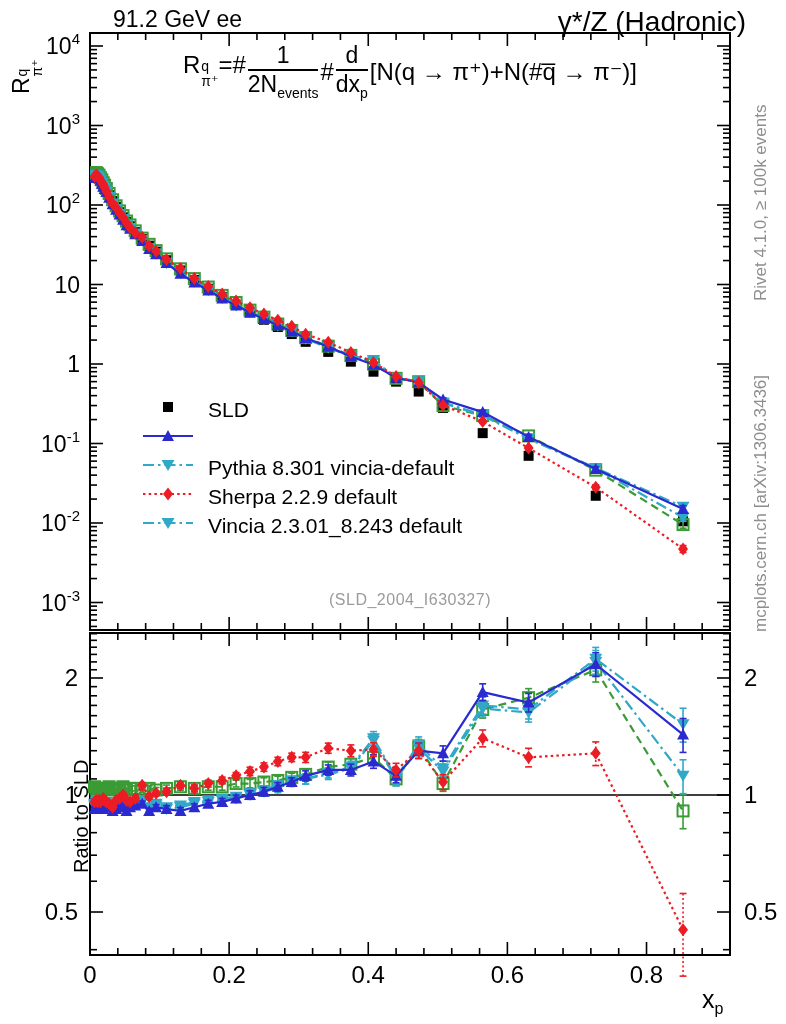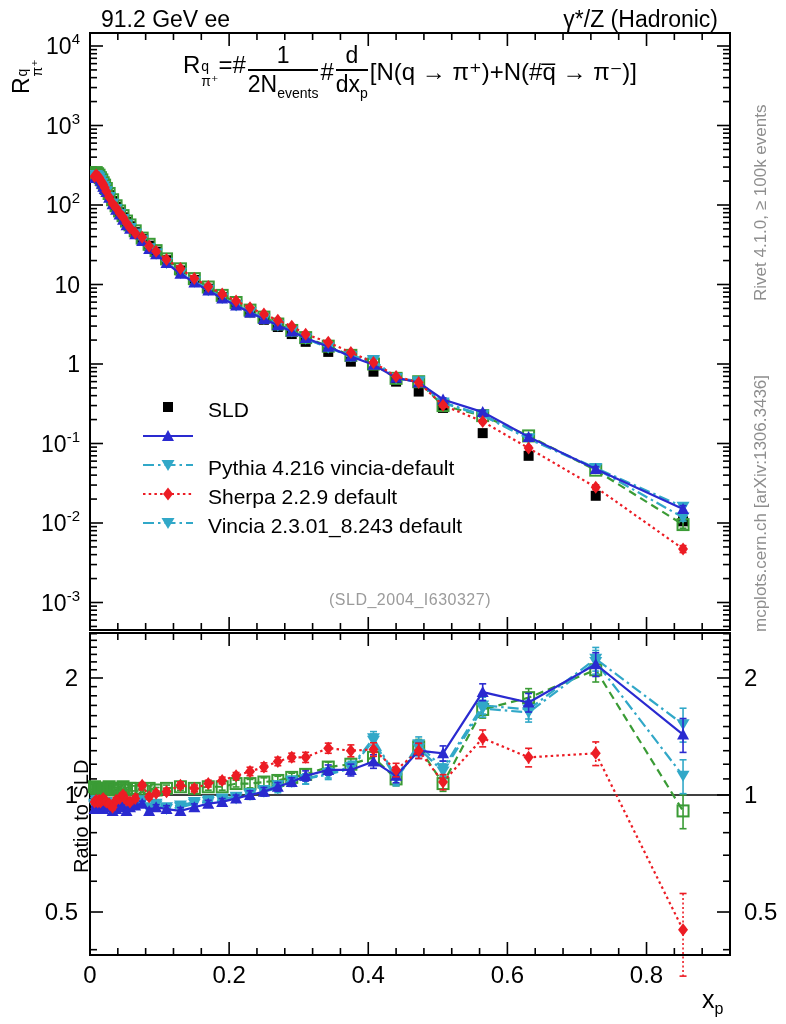--- a/index.html
+++ b/index.html
@@ -1,20 +1,20 @@
 <!DOCTYPE html>
 <html><head>
 <meta charset="utf-8">
 <style>
   html,body{margin:0;padding:0;background:#fff;}
   .fig{position:relative;width:786px;height:1024px;background:#fff;
        font-family:"Liberation Sans","DejaVu Sans",sans-serif;color:#000;overflow:hidden;}
   .fig svg{position:absolute;left:0;top:0;}
-  .hdr-left{position:absolute;left:101px;top:6px;font-size:23px;}
-  .hdr-right{position:absolute;right:68px;top:6px;font-size:23px;}
+  .hdr-left{position:absolute;left:113px;top:6px;font-size:23px;}
+  .hdr-right{position:absolute;right:40px;top:6px;font-size:28px;}
   .formula{position:absolute;left:90px;top:44px;width:640px;display:flex;
            justify-content:center;align-items:center;font-size:24px;line-height:1;}
   .formula sub{font-size:15px;}
   .supsub{display:inline-flex;flex-direction:column;align-items:flex-start;
           font-size:14px;line-height:1.05;margin-left:1px;transform:translateY(-2px);}
   .frac{display:inline-flex;flex-direction:column;align-items:center;font-size:23px;margin:0 2px;}
   .frac .bar{height:2px;background:#000;width:100%;margin:2px 0;}
   .frac sub{font-size:14px;}
   .legend{position:absolute;left:142px;top:398px;}
   .legend-item{display:flex;align-items:flex-start;height:29px;font-size:21px;}
@@ -1570,21 +1570,21 @@
       <svg class="lsw" width="52" height="18">
           <line x1="1" y1="9" x2="51" y2="9" stroke="#2a2ad0" stroke-width="2.2"></line>
           <path d="M26,3 L32,14 L20,14 Z" fill="#2a2ad0"></path>
         </svg>
     </div>
     <div class="legend-item">
       <svg class="lsw" width="52" height="18">
           <line x1="1" y1="9" x2="51" y2="9" stroke="#31a8c8" stroke-width="2.2" stroke-dasharray="11,4,2.5,4"></line>
           <path d="M26,15 L32.5,4 L19.5,4 Z" fill="#31a8c8"></path>
         </svg>
-      <span>Pythia 4.216 vincia-default</span>
+      <span>Pythia 8.301 vincia-default</span>
     </div>
     <div class="legend-item">
       <svg class="lsw" width="52" height="18">
           <line x1="1" y1="9" x2="51" y2="9" stroke="#ec1c24" stroke-width="2.2" stroke-dasharray="2.5,3.2"></line>
           <path d="M26,2.5 L31,9 L26,15.5 L21,9 Z" fill="#ec1c24"></path>
         </svg>
       <span>Sherpa 2.2.9 default</span>
     </div>
     <div class="legend-item">
       <svg class="lsw" width="52" height="18">

